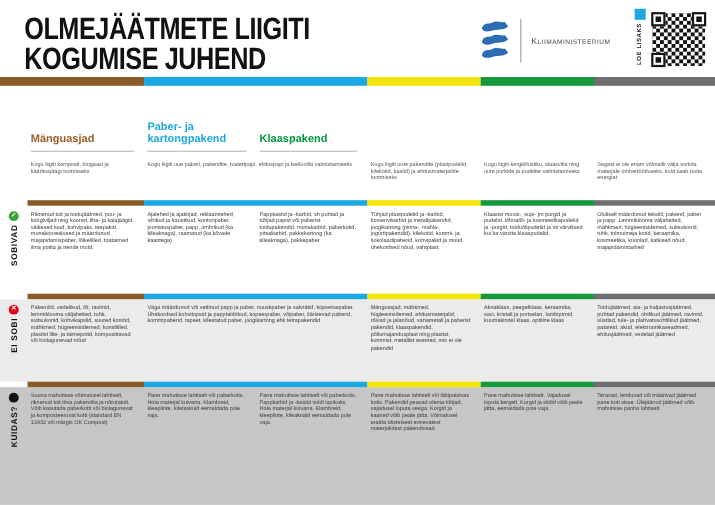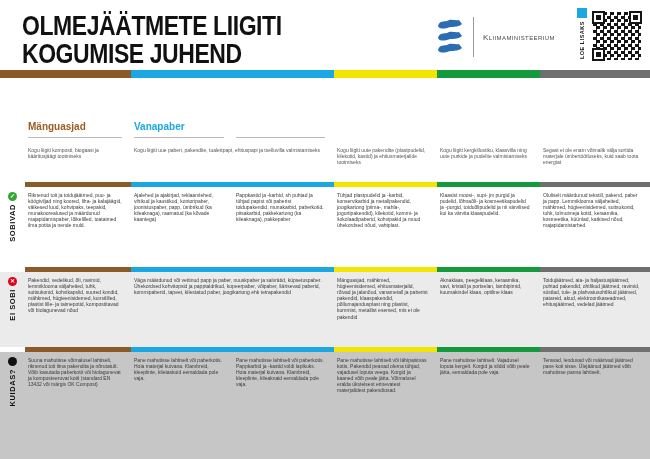--- a/index.html
+++ b/index.html
@@ -117,24 +117,25 @@
   <div class="bg-nos"></div>
   <div class="bg-how"></div>
 
   <div class="row r-head">
     <div class="cell"></div>
     <div class="cell">
         <div class="title t-bio">Mänguasjad</div>
         <div class="rule"></div>
       </div>
     <div class="cell">
-        <div class="title t-pap">Vanapaber</div>
+        <div class="title t-pap">Paber- ja kartongpakend</div>
         <div class="rule"></div>
       </div>
     <div class="cell">
+        <div class="title t-kla">Klaaspakend</div>
         <div class="rule"></div>
       </div>
   </div>
 
   <div class="row r-desc">
     <div class="cell"></div>
     <div class="cell txt desc">Kogu liigiti komposti, biogaasi ja kääritusjäägi tootmiseks</div>
     <div class="cell txt desc span2">Kogu liigiti uue paberi, pakendite, tualettpapi, ehituspapi ja tselluvilla valmistamiseks</div>
     <div class="cell txt desc">Kogu liigiti uute pakendite (plastpudelid, kilekotid, kastid) ja ehitusmaterjalide tootmiseks</div>
     <div class="cell txt desc">Kogu liigiti kergkillustiku, klaasvilla ning uute purkide ja pudelite valmistamiseks</div>

